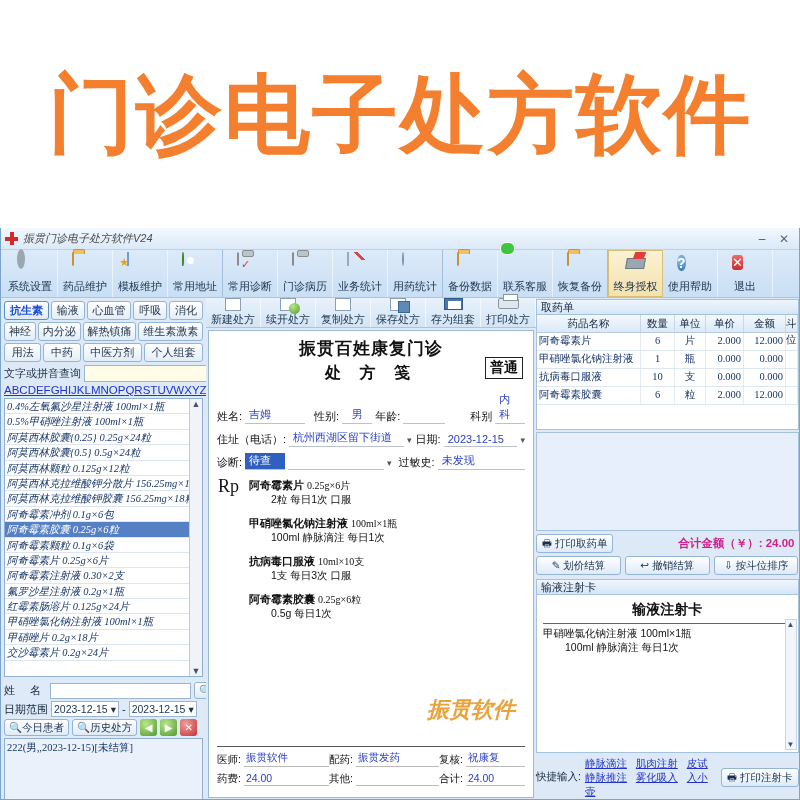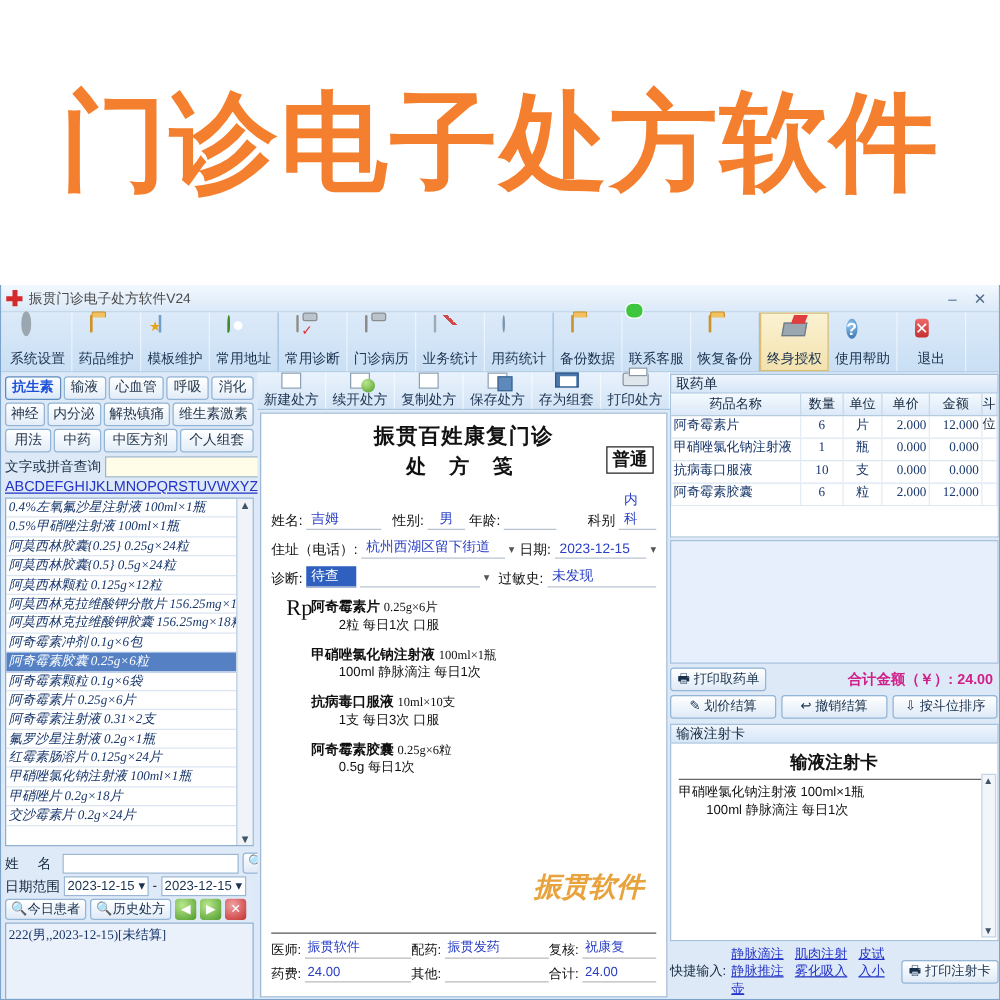--- a/index.html
+++ b/index.html
@@ -38,20 +38,21 @@
   }
 
   .titlebar {
     height: 22px;
     background: linear-gradient(#f2f8fe, #dbe9f8);
     border-bottom: 1px solid #b9d2e8;
     display: flex; align-items: center;
     padding: 0 4px;
     font-size: 11px;
     color: #4a4a4a;
+    font-style: italic;
   }
   .title-icon {
     width: 13px; height: 13px; margin-right: 5px;
     position: relative; flex: none;
   }
   .title-icon::before, .title-icon::after {
     content: ""; position: absolute; background: #d42a2a;
   }
   .title-icon::before { left: 4.5px; top: 0; width: 4px; height: 13px; }
   .title-icon::after { left: 0; top: 4.5px; width: 13px; height: 4px; }
@@ -229,21 +230,21 @@
     border:1px solid #222; padding:1px 4px; font-size:14px; font-weight:bold; color:#111;
   }
   .rx-fields { margin: 8px 8px 0 8px; font-size:11px; color:#111; }
   .rx-line { display:flex; align-items:flex-end; gap:3px; margin-bottom:6px; }
   .rx-lab { white-space:nowrap; color:#111; }
   .rx-val { color:#2a3fc4; border-bottom:1px solid #b9c3cf; flex:none; padding:0 4px 1px 4px;}
   .rx-val.hl { background:#2f5fbf; color:#fff; }
   .rx-val.grow { flex:1; }
   .rx-caret { color:#555; font-size:9px; padding-bottom:2px; }
 
-  .rx-rp { font-size:18px; color:#111; margin:4px 0 0 20px; font-family:"Liberation Serif",serif;}
+  .rx-rp { font-size:18px; color:#111; margin:4px 0 0 9px; font-family:"Liberation Serif",serif;}
   .rx-items { margin: -19px 0 0 40px; }
   .rx-item { margin-bottom: 9px; }
   .rx-item .nm { font-size:11px; color:#111; font-weight:bold; }
   .rx-item .nm .spec { font-weight:normal; font-size:10px; font-family:"Liberation Serif",serif;}
   .rx-item .dz { font-size:10.5px; color:#111; margin-left:22px; }
 
   .rx-wm {
     position:absolute; right:18px; bottom:72px;
     font-size:22px; font-weight:bold; font-style:italic; color:#E8A33D;
     font-family:"DejaVu Sans",sans-serif;
@@ -429,21 +430,21 @@
           <div class="dl-item">0.5%甲硝唑注射液  100ml×1瓶</div>
           <div class="dl-item">阿莫西林胶囊{0.25}  0.25g×24粒</div>
           <div class="dl-item">阿莫西林胶囊{0.5}  0.5g×24粒</div>
           <div class="dl-item">阿莫西林颗粒  0.125g×12粒</div>
           <div class="dl-item">阿莫西林克拉维酸钾分散片  156.25mg×18片</div>
           <div class="dl-item">阿莫西林克拉维酸钾胶囊  156.25mg×18粒</div>
           <div class="dl-item">阿奇霉素冲剂  0.1g×6包</div>
           <div class="dl-item sel">阿奇霉素胶囊  0.25g×6粒</div>
           <div class="dl-item">阿奇霉素颗粒  0.1g×6袋</div>
           <div class="dl-item">阿奇霉素片  0.25g×6片</div>
-          <div class="dl-item">阿奇霉素注射液  0.31×2支</div>
+          <div class="dl-item">阿奇霉素注射液  0.30×2支</div>
           <div class="dl-item">氟罗沙星注射液  0.2g×1瓶</div>
           <div class="dl-item">红霉素肠溶片  0.125g×24片</div>
           <div class="dl-item">甲硝唑氯化钠注射液  100ml×1瓶</div>
           <div class="dl-item">甲硝唑片  0.2g×18片</div>
           <div class="dl-item">交沙霉素片  0.2g×24片</div>
 
         </div>
         <div class="dl-sb">
           <div class="ar">▲</div>
           <div class="fill"></div>

